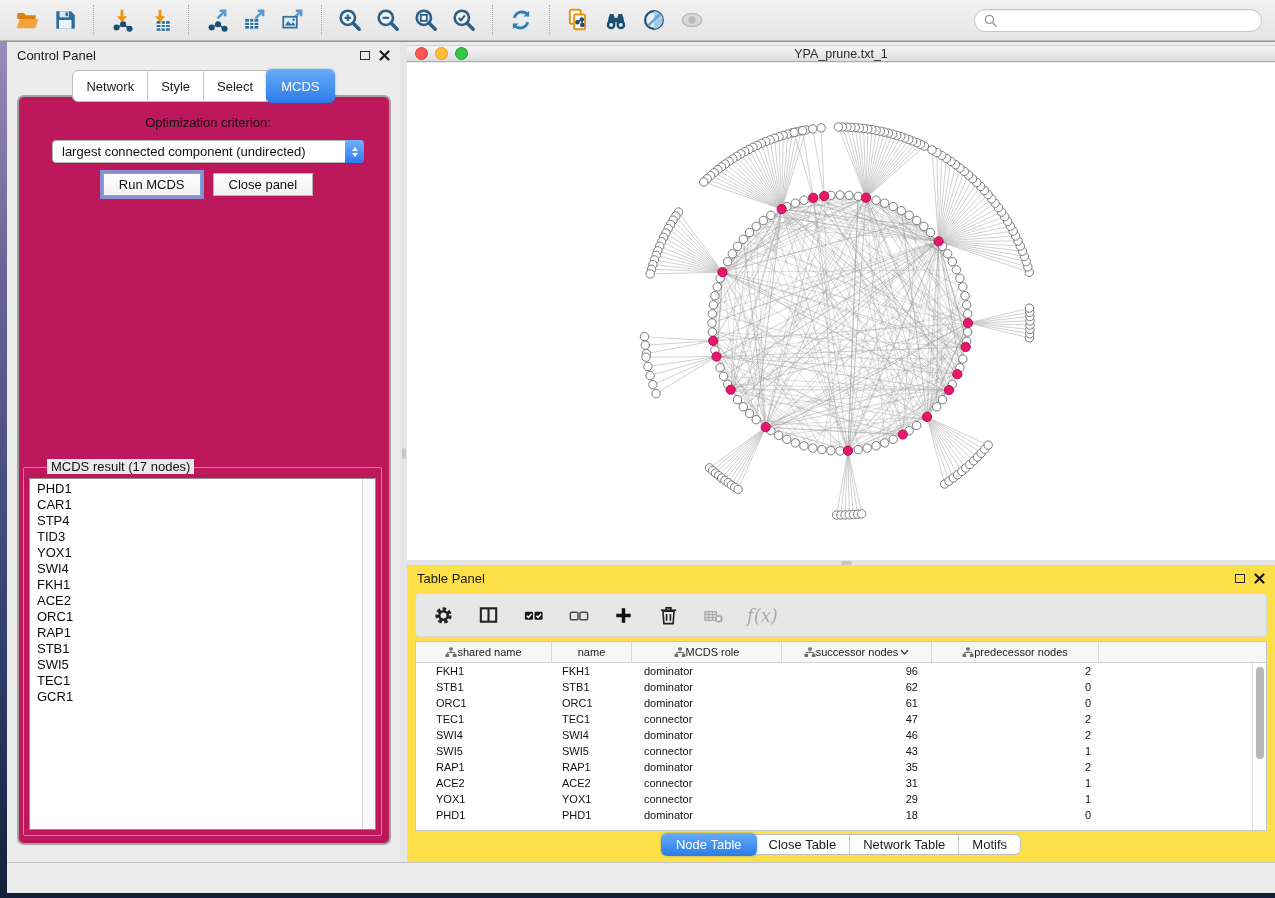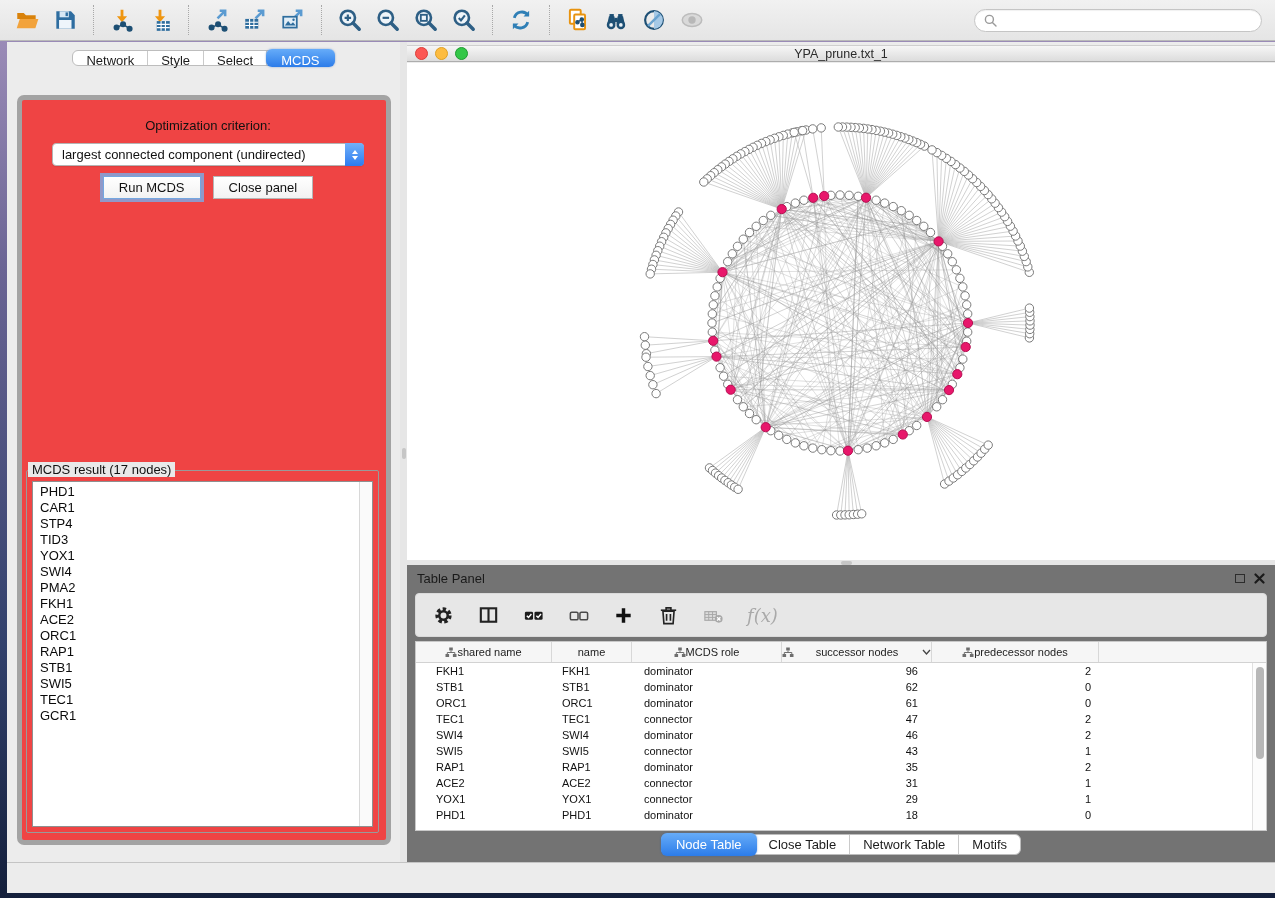--- a/index.html
+++ b/index.html
@@ -26,31 +26,31 @@
   }
   .search input{ border:none; outline:none; flex:1; font-size:12px; background:transparent; }
   
   .window-body{ position:absolute; left:7px; top:42px; right:0; height:851px; background:#ececec; }
   
   .control-panel{ position:absolute; left:0; top:0; width:393px; bottom:31px; background:#ececec; }
   .panel-head{ height:26px; display:flex; align-items:center; padding:0 10px; }
   .panel-title{ font-size:13px; color:#1a1a1a; }
   .panel-head .win-icons{ margin-left:auto; display:flex; gap:9px; align-items:center; }
   .float-box{ width:10px; height:9px; border:1.6px solid #2c2c2c; display:inline-block; }
-  .ctab-row{ display:flex; justify-content:center; margin-top:8px; height:16px; position:relative; z-index:2; }
+  .ctab-row{ display:flex; justify-content:center; margin-top:2px; height:32px; position:relative; z-index:2; }
   .seg{ display:flex; background:#fff; border:1px solid #bdbdbd; border-radius:6px; align-items:stretch; }
   .seg .tab{ font-size:13px; color:#1c1c1c; background:transparent; border:none; border-right:1px solid #cacaca; padding:2px 13px; cursor:default; }
   .seg .tab:last-child{ border-right:none; }
   .seg .tab.active{
     background:linear-gradient(#66acf9,#2c7ce9); color:#fff; border-radius:6px;
     margin:-2px -1px; padding:4px 15px; border-right:none; box-shadow:0 0 2px rgba(30,90,180,.5);
   }
   .inner-panel{
     position:absolute; left:10px; right:9px; top:53px; bottom:17px;
-    background:#ef4444; border:5px solid #a3a3a3; border-radius:7px;padding-left:8px;
+    background:#be185d; border:2px solid #a3a3a3; border-radius:7px;padding-left:8px;
   }
   .opt-label{ text-align:center; font-size:13px; color:#111; margin-top:18px; }
   .select-box{
     width:312px; height:23px; margin:10px auto 0; background:#fff;
     border:1px solid #b4b4b4; border-radius:4px; display:flex; align-items:center;
     box-shadow:0 1px 1px rgba(0,0,0,.08);
   }
   .select-box .sel-text{ flex:1; font-size:13px; color:#111; padding-left:9px; white-space:nowrap; overflow:hidden; }
   .spinner{
     width:19px; height:23px; margin:-1px; border-radius:0 4px 4px 0;
@@ -64,21 +64,21 @@
   .push-btn{
     font-size:13px; color:#111; background:linear-gradient(#ffffff,#f2f2f2);
     border:1px solid #b6b6b6; border-radius:0; padding:3px 15px; height:23px;
   }
   .push-btn.focused{ box-shadow:0 0 0 3px rgba(120,175,235,.8); border-color:#74a7e0; }
   .groupbox{
     position:absolute; left:4px; right:7px; top:370px; bottom:7px;
     border:1px solid #9a9a9a; border-radius:2px;
   }
   .groupbox .legend{
-    position:absolute; top:-9px; left:1px; background:#e9e9e9; padding:0 4px;
+    position:absolute; top:-9px; left:23px; background:#e9e9e9; padding:0 4px;
     font-size:13px; color:#111;
   }
   .listbox{
     position:absolute; left:5px; right:5px; top:10px; bottom:5px;
     background:#fff; border:1px solid #8f8f8f;
   }
   .listbox .items{ position:absolute; left:0; top:2px; right:13px; bottom:0; }
   .list-item{ font-size:13px; color:#0a0a0a; line-height:16px; padding-left:7px; }
   .list-track{ position:absolute; top:0; right:0; bottom:0; width:13px; background:#fafafa; border-left:1px solid #d8d8d8; }
   
@@ -95,21 +95,21 @@
   .traffic{ display:flex; gap:7px; padding-left:8px; position:absolute; }
   .light{ width:13px; height:13px; border-radius:50%; }
   .light.red{ background:#fc5753; border:.5px solid #da3f38; }
   .light.yellow{ background:#fdbc40; border:.5px solid #dfa023; }
   .light.green{ background:#33c748; border:.5px solid #1f9a31; }
   .net-title{ flex:1; text-align:center; font-size:12.5px; color:#2b2b2b; }
   .net-canvas{ position:absolute; left:0; top:21px; right:0; height:497px; background:#fff; }
   .hsplit{ position:absolute; left:0; top:518px; right:0; height:5px; background:#e6e6e6; }
   .hsplit .grip{ position:absolute; top:.5px; left:50%; width:11px; height:4px; background:#c6c6c6; border-radius:2px; }
   
-  .table-panel{ position:absolute; left:0; top:523px; right:0; bottom:0; background:#737373; }
+  .table-panel{ position:absolute; left:0; top:523px; right:0; bottom:0; background:#fde047; }
   .tp-toolbar{
     position:absolute; left:8px; right:8px; top:28px; height:44px;
     background:#e7e7e7; border:1px solid #dadada; border-radius:4px;
     display:flex; align-items:center; gap:22px; padding:0 16px;
   }
   .tp-btn{ border:none; background:transparent; padding:0; display:flex; align-items:center; justify-content:center; }
   .fx{ font-family:"DejaVu Serif","Liberation Serif",serif; font-style:italic; font-size:18px; color:#a9a9a9; }
   .tbl-wrap{
     position:absolute; left:8px; right:8px; top:76px; height:190px;
     background:#fff; border:1px solid #c9c9c9;
@@ -311,20 +311,29 @@
       <circle cx="5.4" cy="5.4" r="4" fill="none" stroke="#9a9a9a" stroke-width="1.4"></circle>
       <path d="M8.4 8.4L12 12" stroke="#9a9a9a" stroke-width="1.4" stroke-linecap="round"></path>
     </svg>
     <input placeholder="" style="">
   </div>
 </div>
 
 <div class="window-body">
 
   <div class="control-panel">
+    <div class="panel-head">
+      <span class="panel-title">Control Panel</span>
+      <span class="win-icons">
+        <span class="float-box"></span>
+        <svg width="11" height="11" viewBox="0 0 11 11">
+          <path d="M1.5 1.5L9.5 9.5M9.5 1.5L1.5 9.5" stroke="#1a1a1a" stroke-width="2.2" stroke-linecap="round"></path>
+        </svg>
+      </span>
+    </div>
     <div class="ctab-row">
         <div class="seg" id="ctabs">
           <button class="tab">Network</button>
           <button class="tab">Style</button>
           <button class="tab">Select</button>
           <button class="tab active">MCDS</button>
         </div>
       </div>
 
     <div class="inner-panel">
@@ -343,21 +352,20 @@
       <div class="groupbox">
         <span class="legend">MCDS result (17 nodes)</span>
         <div class="listbox">
           <div class="items" id="result-items">
               <div class="list-item">PHD1</div>
               <div class="list-item">CAR1</div>
               <div class="list-item">STP4</div>
               <div class="list-item">TID3</div>
               <div class="list-item">YOX1</div>
               <div class="list-item">SWI4</div>
-              <div class="list-item">PMA2</div>
               <div class="list-item">FKH1</div>
               <div class="list-item">ACE2</div>
               <div class="list-item">ORC1</div>
               <div class="list-item">RAP1</div>
               <div class="list-item">STB1</div>
               <div class="list-item">SWI5</div>
               <div class="list-item">TEC1</div>
               <div class="list-item">GCR1</div>
             </div>
           <div class="list-track"></div>
@@ -1180,21 +1188,21 @@
                   <g fill="#6e6e6e">
                     <rect x="4.2" y="0.5" width="3.6" height="3"></rect>
                     <rect x="0.5" y="7" width="3.6" height="3"></rect>
                     <rect x="7.9" y="7" width="3.6" height="3"></rect>
                   </g>
                   <path d="M6 3.5v2M2.3 7V5.5h7.5V7" stroke="#6e6e6e" fill="none"></path>
                 </svg>
               </span>
               <span>MCDS role</span>
             </div>
-            <div class="th" style="width: 150px; justify-content: space-between;">
+            <div class="th" style="width: 150px;">
               <span>
                 <svg width="12" height="11" viewBox="0 0 12 11">
                   <g fill="#6e6e6e">
                     <rect x="4.2" y="0.5" width="3.6" height="3"></rect>
                     <rect x="0.5" y="7" width="3.6" height="3"></rect>
                     <rect x="7.9" y="7" width="3.6" height="3"></rect>
                   </g>
                   <path d="M6 3.5v2M2.3 7V5.5h7.5V7" stroke="#6e6e6e" fill="none"></path>
                 </svg>
               </span>

